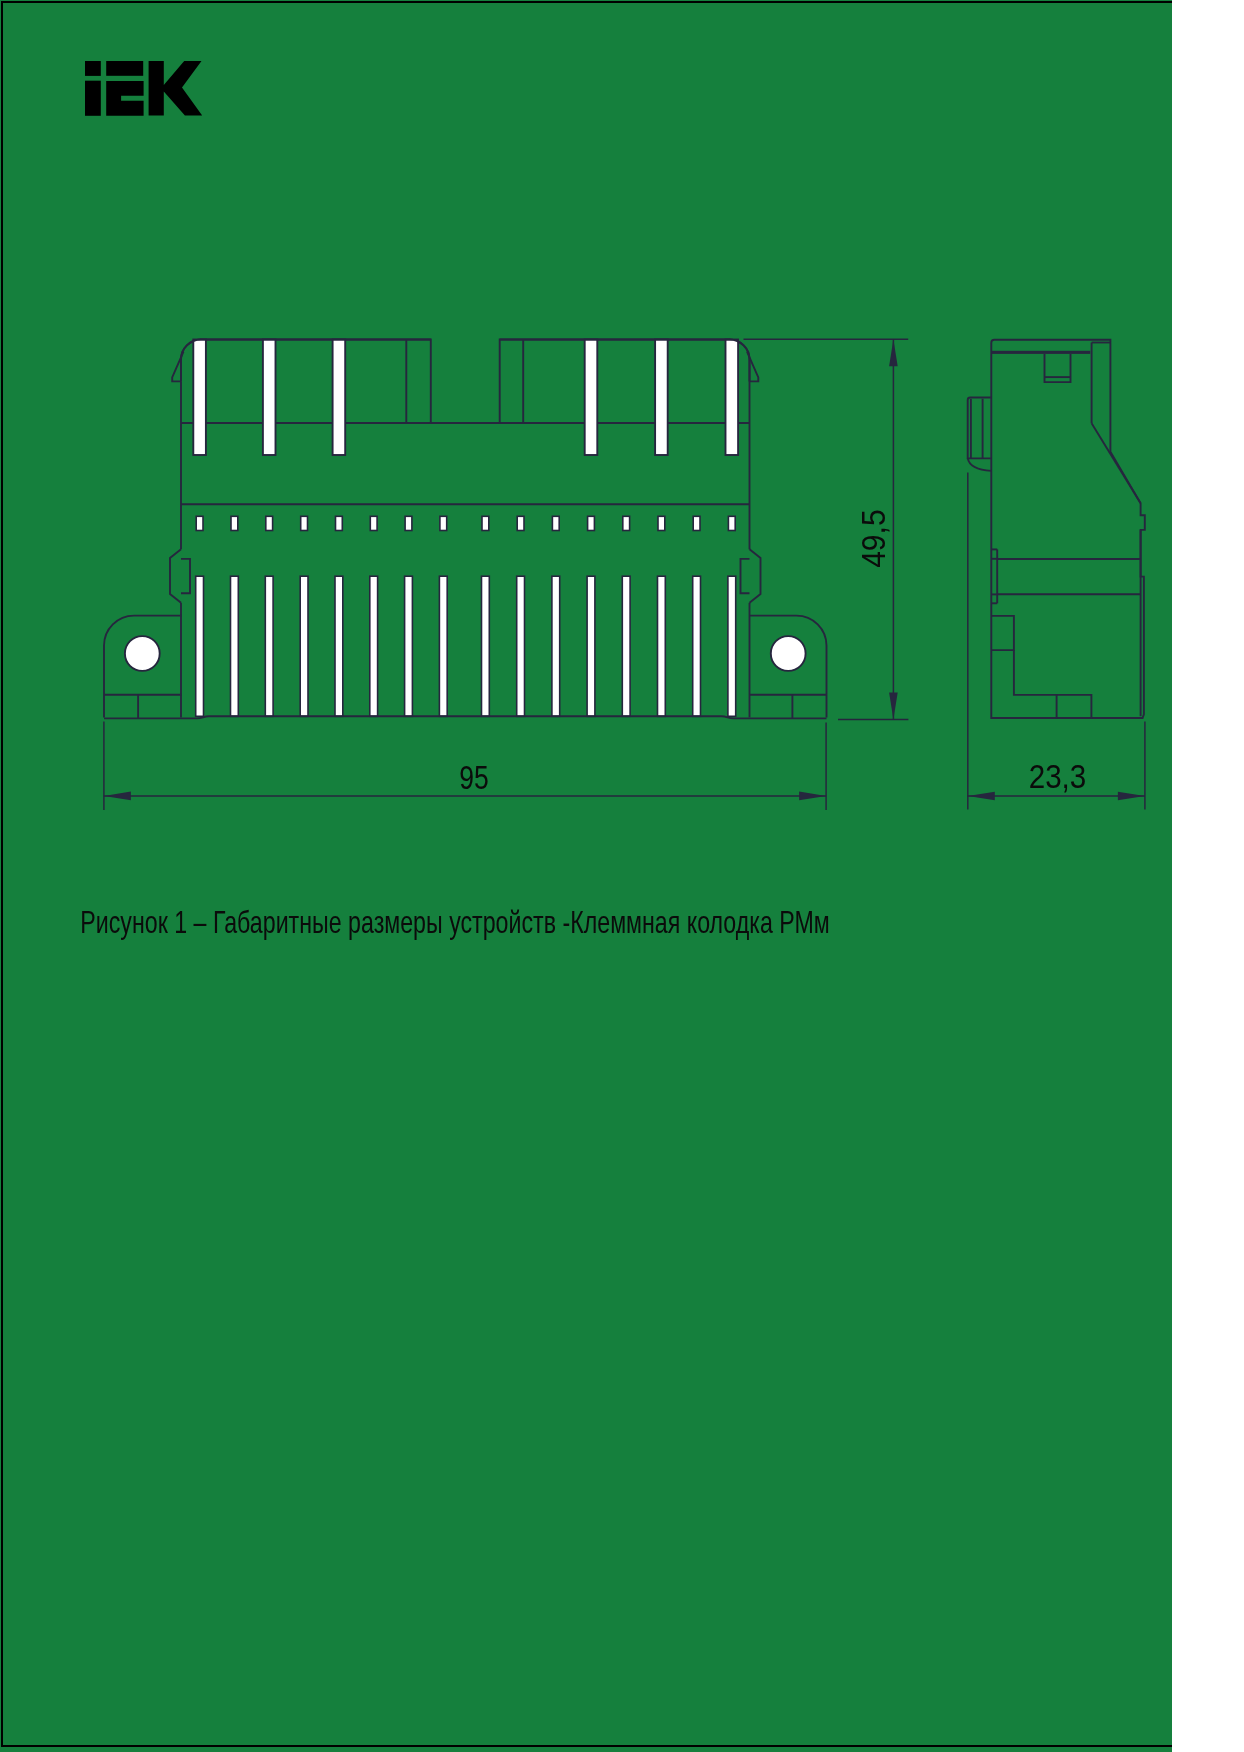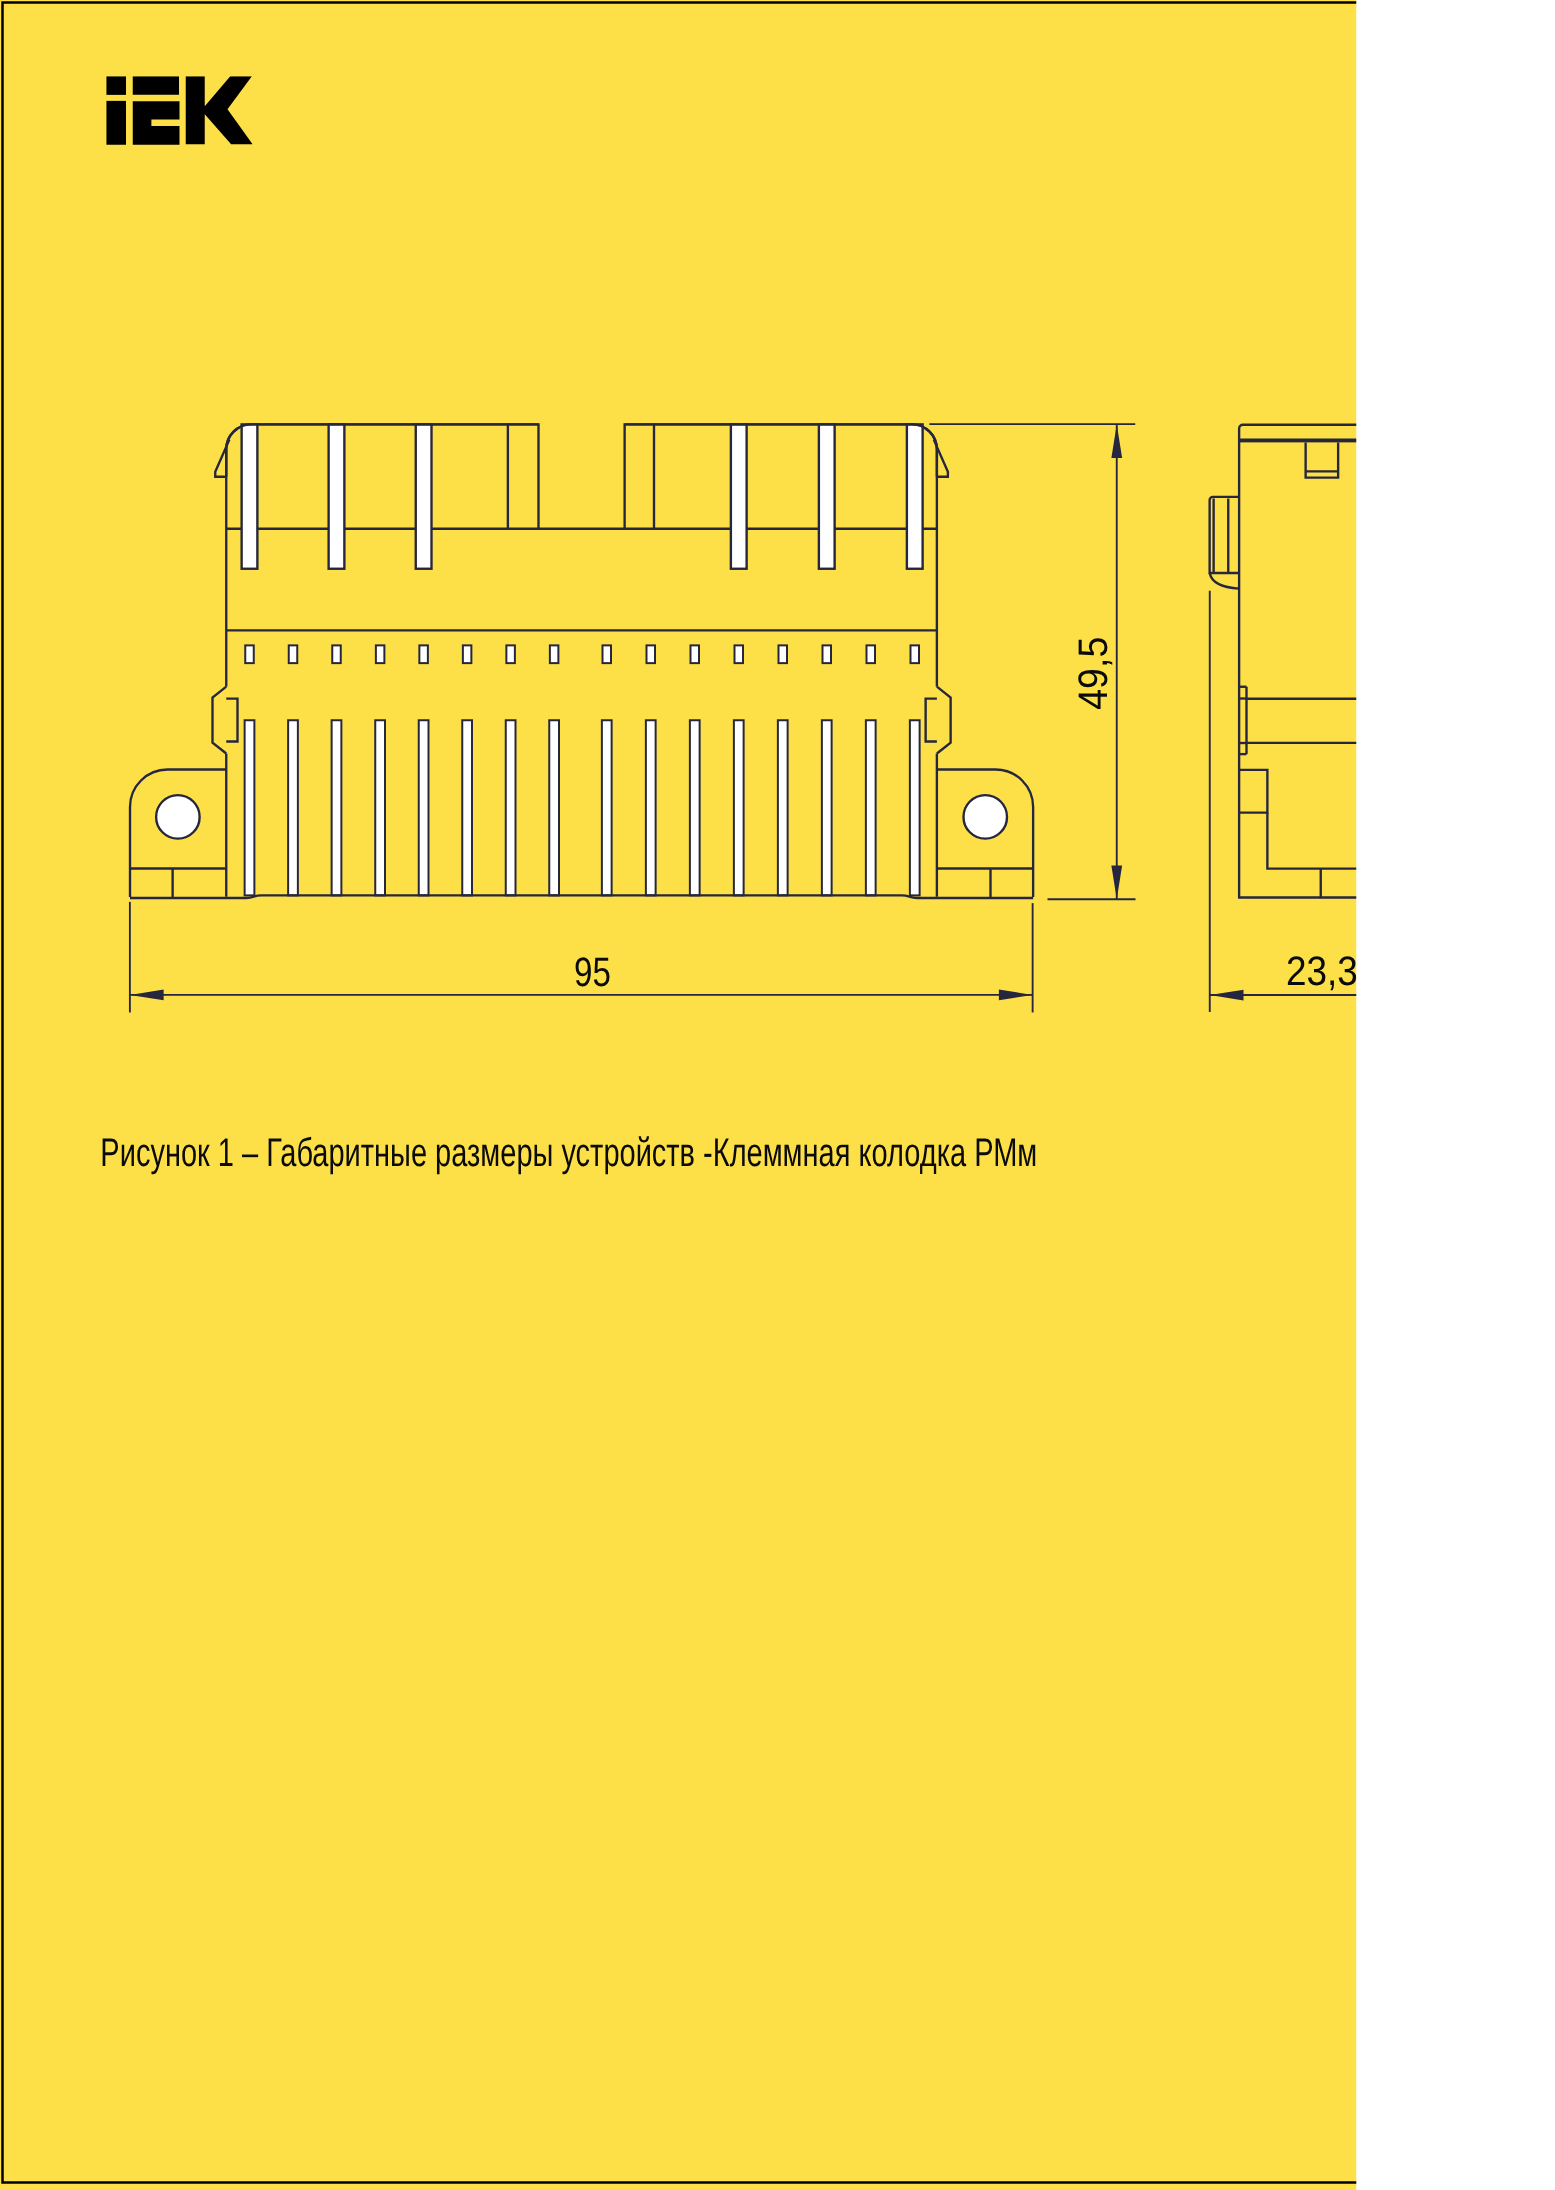--- a/index.html
+++ b/index.html
@@ -1,16 +1,16 @@
 <!DOCTYPE html>
 <html><head>
 <meta charset="utf-8">
 <style>
 html,body{margin:0;padding:0;background:#fff;}
-#page{position:relative;width:1085px;height:1752px;background:#fde047;font-family:"Liberation Sans",sans-serif;overflow:hidden;}
+#page{position:relative;width:1172px;height:1752px;background:#15803d;font-family:"Liberation Sans",sans-serif;overflow:hidden;}
 #border{position:absolute;left:1px;top:1px;width:1241.5px;height:1746px;box-sizing:border-box;border:2px solid #000;}
 #logo{position:absolute;left:84.8px;top:60.9px;}
 #draw{position:absolute;left:0;top:0;}
 </style>
 </head>
 <body>
 <div id="page">
 
 <div id="border"></div>
 

